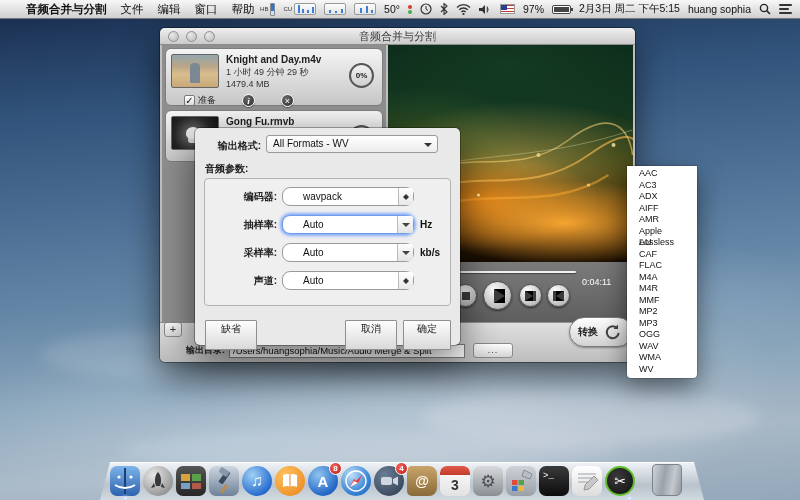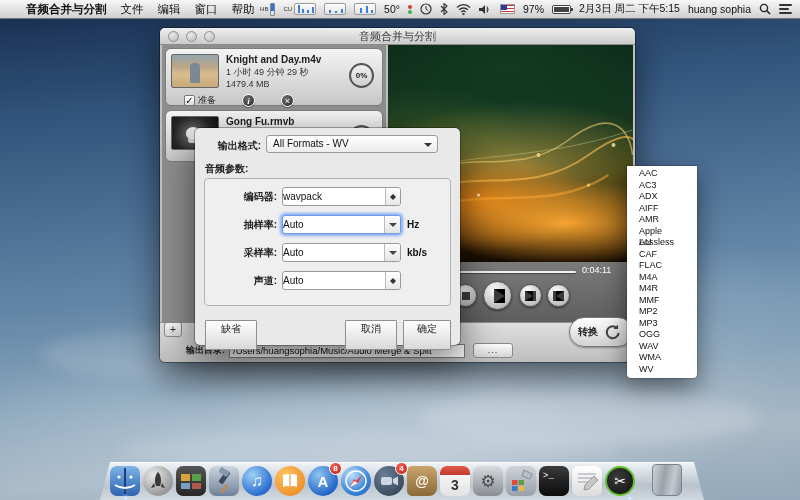--- a/index.html
+++ b/index.html
@@ -79,21 +79,21 @@
     background:
       radial-gradient(ellipse 200px 60px at 72% 82%, rgba(255,170,50,.95), transparent 70%),
       radial-gradient(ellipse 170px 70px at 38% 72%, rgba(255,140,20,.75), transparent 70%),
       radial-gradient(ellipse 220px 90px at 55% 55%, rgba(255,215,110,.45), transparent 70%),
       radial-gradient(ellipse 150px 80px at 15% 45%, rgba(140,170,60,.25), transparent 70%),
       radial-gradient(ellipse 260px 120px at 50% 10%, rgba(20,60,35,.9), transparent 80%),
       linear-gradient(180deg,#0a2517 0%,#12331f 28%,#27350f 52%,#4a3408 72%,#2a1804 90%,#160c02 100%); }
   .video svg { position:absolute; inset:0; }
   .player { position:absolute; left:0; right:0; top:217px; bottom:0; background:linear-gradient(#7b7b7b,#5e5e5e); }
   .progress { position:absolute; left:8px; top:9px; width:180px; height:2px; background:#f2f2f2; border-radius:1px; box-shadow:0 1px 1px rgba(0,0,0,.4); }
-  .ptime { position:absolute; left:194px; top:3px; font-size:9px; color:#fff; }
+  .ptime { position:absolute; left:194px; top:15px; font-size:9px; color:#fff; }
   .pbtn { position:absolute; top:22px; width:23px; height:23px; border-radius:50%;
     background:radial-gradient(circle at 35% 28%, #fdfdfd, #bfbfbf 70%, #9a9a9a); box-shadow:0 1px 2px rgba(0,0,0,.5); border:1px solid #555;
     display:flex; align-items:center; justify-content:center; }
   .pbtn.big { width:29px; height:29px; top:19px; }
   .tri { width:0; height:0; border-style:solid; }
   .sq { width:8px; height:8px; background:#3c3c3c; }
   .bar { width:2.5px; height:10px; background:#3c3c3c; }
 
   .bottombar { position:absolute; left:0; right:0; bottom:0; height:40px; background:linear-gradient(#e0e0e0,#bdbdbd); border-top:1px solid #909090; }
   .addbtn { position:absolute; left:4px; top:-1px; width:18px; height:15px; background:linear-gradient(#fdfdfd,#d8d8d8);
@@ -117,22 +117,22 @@
     text-align:center; font-size:10.5px; color:#333; line-height:15px; }
   .drow1 { display:flex; align-items:flex-end; margin-top:7px; }
   .dlabel { width:66px; text-align:right; font-size:10px; font-weight:bold; color:#222; }
   .popup { position:relative; margin-left:5px; width:172px; height:18px; background:linear-gradient(#fff,#ececec);
     border:1px solid #9a9a9a; border-radius:3px; font-size:10px; color:#111; line-height:16px; padding-left:6px; }
   .popup .dn { position:absolute; right:5px; top:7px; width:0; height:0; border:4px solid transparent; border-top-color:#333; }
   .paramslabel { margin:9px 0 2px 10px; font-size:10px; font-weight:bold; color:#222; }
   .groupbox { margin:0 9px; height:128px; border:1px solid #b3b3b3; border-radius:4px; background:rgba(252,252,252,.35); padding-top:8px; }
   .grow { display:flex; align-items:center; height:19px; margin-bottom:9px; }
   .glabel { width:72px; text-align:right; font-size:10px; font-weight:bold; color:#222; }
-  .gctrl { position:relative; margin-left:5px; width:119px; height:19px; background:#fff; border:1px solid #9a9a9a; border-radius:3px;
-    font-size:10px; color:#111; line-height:17px; padding-left:0; }
+  .gctrl { position:relative; margin-left:5px; width:132px; height:19px; background:#fff; border:1px solid #9a9a9a; border-radius:8px;
+    font-size:10px; color:#111; line-height:17px; padding-left:20px; }
   .gctrl.focus { border-color:#6f9ce8; box-shadow:0 0 3px 2px rgba(100,150,255,.75); }
   .stepper { position:absolute; right:0; top:0; bottom:0; width:15px; border-left:1px solid #bbb;
     display:flex; flex-direction:column; align-items:center; justify-content:center; gap:2px; background:linear-gradient(#fff,#e8e8e8); border-radius:0 2px 2px 0; }
   .stepper .up { width:0; height:0; border:3.5px solid transparent; border-bottom-color:#333; margin-bottom:-1px; }
   .stepper .down { width:0; height:0; border:3.5px solid transparent; border-top-color:#333; margin-top:-1px; }
   .combo-dn { position:absolute; right:0; top:0; bottom:0; width:16px; border-left:1px solid #bbb; background:linear-gradient(#fdfdfd,#e4e4e4);
     display:flex; align-items:center; justify-content:center; border-radius:0 2px 2px 0; }
   .combo-dn i { width:0; height:0; border:4px solid transparent; border-top-color:#444; margin-top:4px; }
   .unit { margin-left:6px; font-size:10px; font-weight:bold; color:#111; }
   .dbtns { position:absolute; left:0; right:0; bottom:8px; height:17px; }

